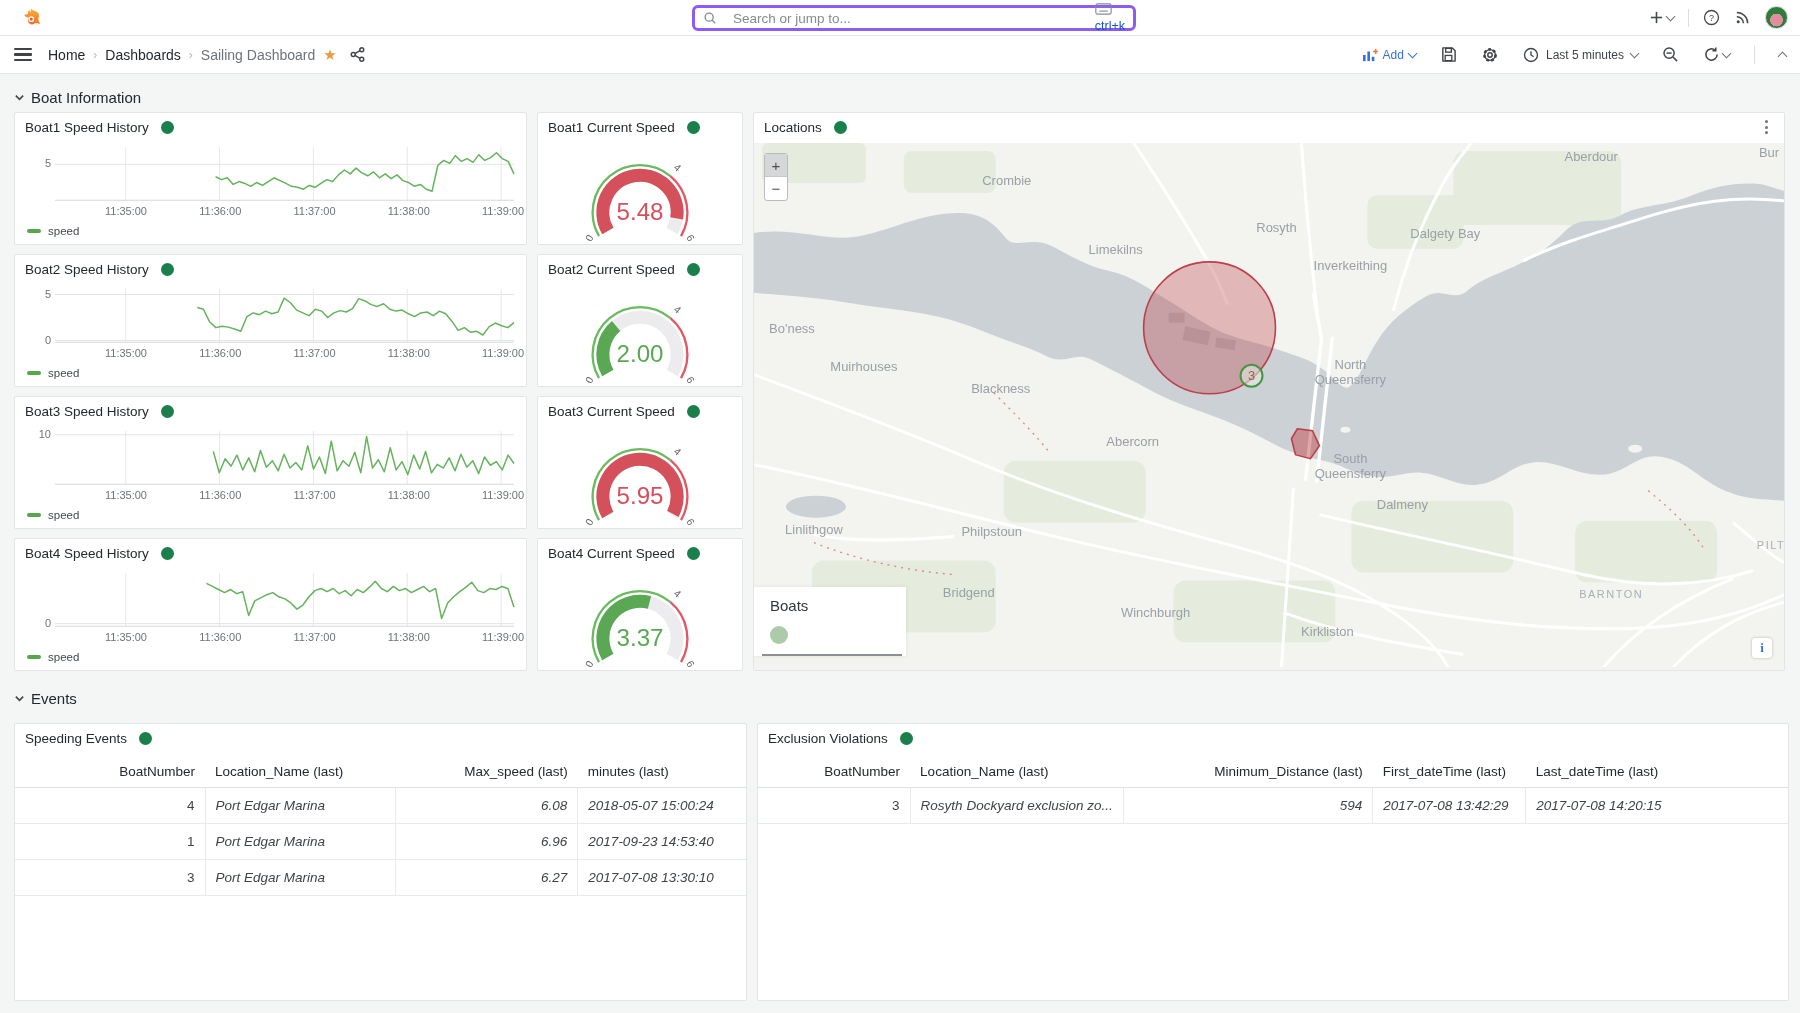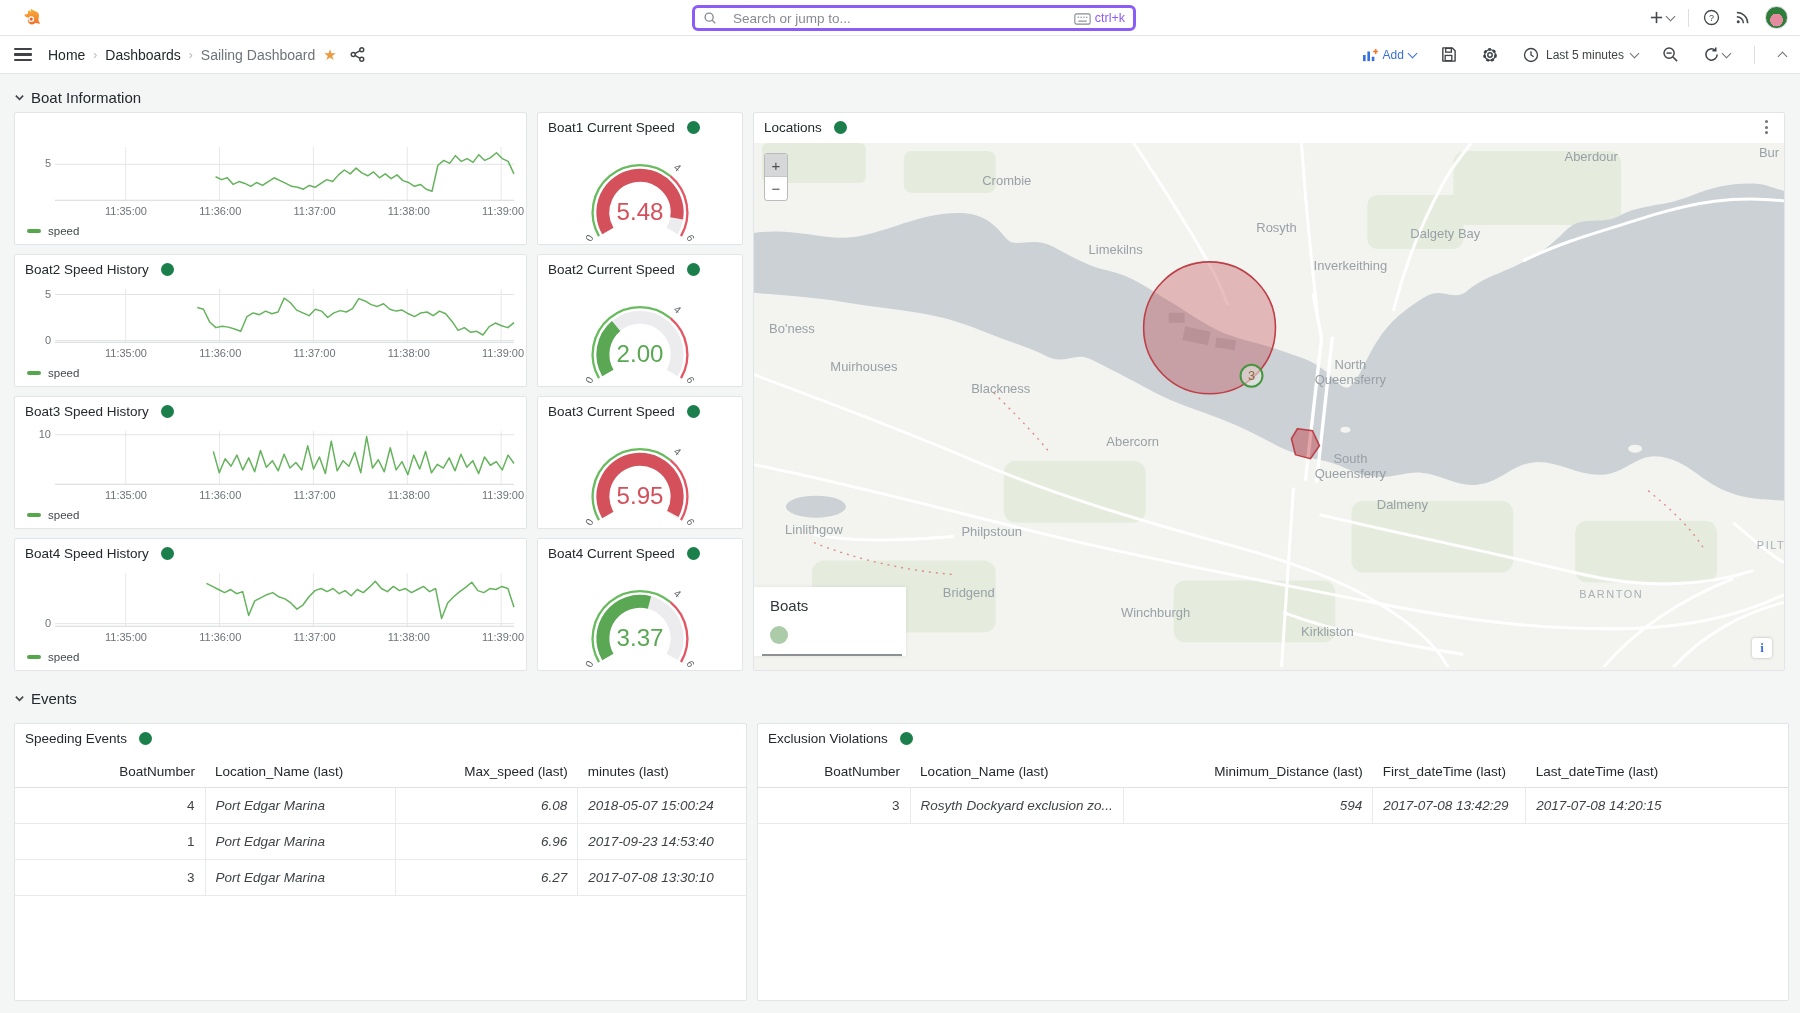--- a/index.html
+++ b/index.html
@@ -7,21 +7,21 @@
     font-family:"Liberation Sans", sans-serif; background:#f4f5f5; color:#24292e; }
 
   
   .topnav { height:36px; background:#fff; border-bottom:1px solid #e4e5e8;
     display:flex; align-items:center; padding:0 12px; position:relative; }
   .logo { width:22px; height:22px; margin-left:8px; }
   .search-box { position:absolute; left:692px; width:444px; height:26px; top:5px;
     border:3px solid #8b5cf6; border-radius:6px; background:#fff; display:flex;
     align-items:center; padding:0 8px; color:#868b91; font-size:13.5px; gap:16px; }
   .search-box .ph { flex:1; color:#868b91; }
-  .kbd-hint { display:flex; align-items:flex-end; gap:4px; color:#8b5cf6; font-size:12.5px; }
+  .kbd-hint { display:flex; align-items:flex-start; gap:4px; color:#1d4ed8; font-size:12.5px;flex-direction:column; }
   .nav-right { margin-left:auto; display:flex; align-items:center; gap:14px; }
   .icon-btn { display:flex; align-items:center; gap:3px; color:#44494d; cursor:pointer; }
   .vdiv { width:1px; height:18px; background:#dcdee1; }
   .avatar { width:23px; height:23px; border-radius:50%;
     background:radial-gradient(circle at 50% 62%, #e58ba0 0 38%, #2e7d3b 39% 100%); border:1px solid #d0d2d4; }
 
   
   .subnav { height:38px; background:#fff; border-bottom:1px solid #e4e5e8;
     display:flex; align-items:center; padding:0 14px; }
   .hamburger { width:18px; display:flex; flex-direction:column; gap:3.5px; margin-right:16px; cursor:pointer; }
@@ -240,20 +240,24 @@
   <div class="section-head">
     <svg width="11" height="11" viewBox="0 0 12 12">
       <path d="M2 4l4 4 4-4" fill="none" stroke="#44494d" stroke-width="1.8"></path>
       </svg>
     <span>Boat Information</span>
   </div>
 
   <div class="dashgrid">
     <div class="col" id="col-history">
         <div class="panel history">
+          <div class="panel-header">
+            <span class="panel-title">Boat1 Speed History</span>
+            <span class="health-dot"></span>
+          </div>
           <div class="chart-area">
             <svg viewBox="0 0 461 54" preserveAspectRatio="none">
               <line x1="70.994" y1="0" x2="70.994" y2="54" stroke="#e7e8ea" stroke-width="1"></line>
               <line x1="165.2685" y1="0" x2="165.2685" y2="54" stroke="#e7e8ea" stroke-width="1"></line>
               <line x1="259.54299999999995" y1="0" x2="259.54299999999995" y2="54" stroke="#e7e8ea" stroke-width="1"></line>
               <line x1="353.8175" y1="0" x2="353.8175" y2="54" stroke="#e7e8ea" stroke-width="1"></line>
               <line x1="448.092" y1="0" x2="448.092" y2="54" stroke="#e7e8ea" stroke-width="1"></line>
               <line x1="0" y1="17.35714285714286" x2="461" y2="17.35714285714286" stroke="#e3e4e6" stroke-width="1"></line>
               <line x1="0" y1="53.5" x2="461" y2="53.5" stroke="#d6d8da" stroke-width="1"></line>
               <polyline points="161.3,29.9 167.2,32.8 173.1,30.9 179.0,37.6 184.9,34.7 190.7,36.6 196.6,39.5 202.5,35.7 208.4,38.6 214.2,34.7 220.1,30.9 226.0,33.8 231.9,36.6 237.7,39.5 243.6,40.5 249.5,42.4 255.4,38.6 261.2,40.5 267.1,36.6 273.0,32.8 278.9,34.7 284.7,28.0 290.6,23.1 296.5,27.0 302.4,21.2 308.2,26.0 314.1,28.9 320.0,25.1 325.9,30.9 331.7,27.0 337.6,31.8 343.5,28.0 349.4,33.8 355.2,35.7 361.1,39.5 367.0,37.6 372.9,42.4 378.7,44.4 384.6,18.3 390.5,13.5 396.4,16.4 402.2,8.7 408.1,14.5 414.0,11.6 419.9,15.4 425.7,7.7 431.6,13.5 437.5,10.6 443.4,5.8 449.2,11.6 455.1,14.5 461.0,27.0" fill="none" stroke="#65b35c" stroke-width="1.5" stroke-linejoin="round"></polyline>

